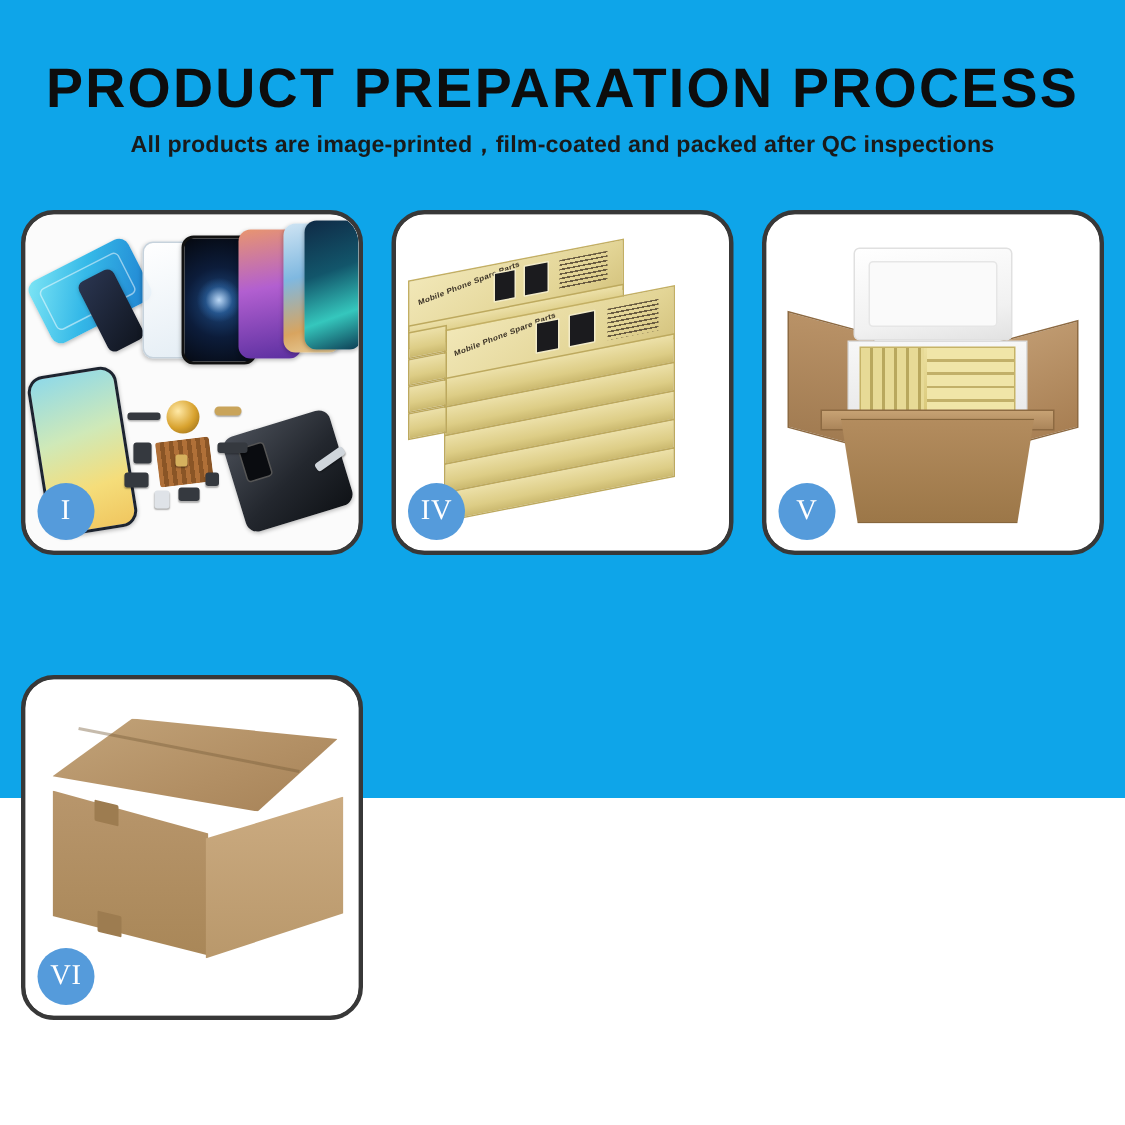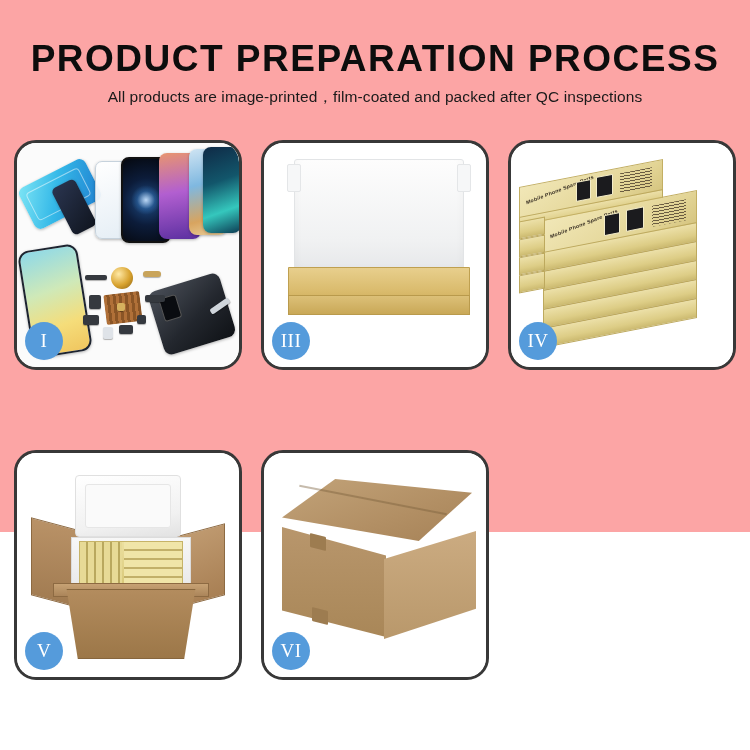--- a/index.html
+++ b/index.html
@@ -9,41 +9,41 @@
     height: 750px;
     background: #ffffff;
     font-family: "Liberation Sans", sans-serif;
     overflow: hidden;
   }
 
   .page {
     position: relative;
     width: 750px;
     height: 532px;
-    background: #fca5a5;
+    background: #0ea5e9;
   }
 
   
   .header { padding-top: 38px; text-align: center; }
 
   .page-title {
     font-family: "Liberation Sans", sans-serif;
     font-size: 37px;
     font-weight: bold;
     letter-spacing: 1.5px;
     color: #0d0d0d;
     line-height: 42px;
     white-space: nowrap;
   }
 
   .page-subtitle {
     margin-top: 7px;
     font-family: "Liberation Sans", sans-serif;
     font-size: 15.5px;
-    font-weight: normal;
+    font-weight: bold;
     letter-spacing: .1px;
     color: #1a1a1a;
     line-height: 20px;
     white-space: nowrap;
   }
 
   
   .grid {
     position: absolute;
     left: 14px;
@@ -391,29 +391,20 @@
         <div class="chip" style="left:102px;top:182px;width:14px;height:9px;"></div>
         <div class="chip" style="left:120px;top:172px;width:9px;height:9px;"></div>
         <div class="chip" style="left:128px;top:152px;width:20px;height:7px;"></div>
         <div class="chip" style="left:100px;top:160px;width:8px;height:8px;background:#d6b15e;"></div>
         <div class="chip" style="left:192px;top:160px;width:22px;height:6px;background:#cfd5db;transform:rotate(-35deg);"></div>
       </div>
       <div class="badge">I</div>
     </div>
 
 
-    <div class="panel">
-      <div class="panel-media scene-tray">
-        <div class="tray-lid"></div>
-        <div class="tray-fill"></div>
-        <div class="tray-base"></div>
-        <div class="tray-base-front"></div>
-      </div>
-      <div class="badge">III</div>
-    </div>
 
     <div class="panel">
       <div class="panel-media scene-stack">
 
         <div class="sbox-top" style="left:8px;top:30px;width:144px;height:34px;transform:skewY(-11deg);">
           <div class="sbox-label" style="left:6px;top:13px;transform:rotate(-11deg);">Mobile Phone Spare Parts</div>
           <div class="sbox-window" style="left:56px;top:5px;width:15px;height:20px;"></div>
           <div class="sbox-window" style="left:76px;top:4px;width:17px;height:21px;"></div>
           <div class="sbox-lines" style="left:100px;top:5px;width:32px;height:20px;"></div>
         </div>

